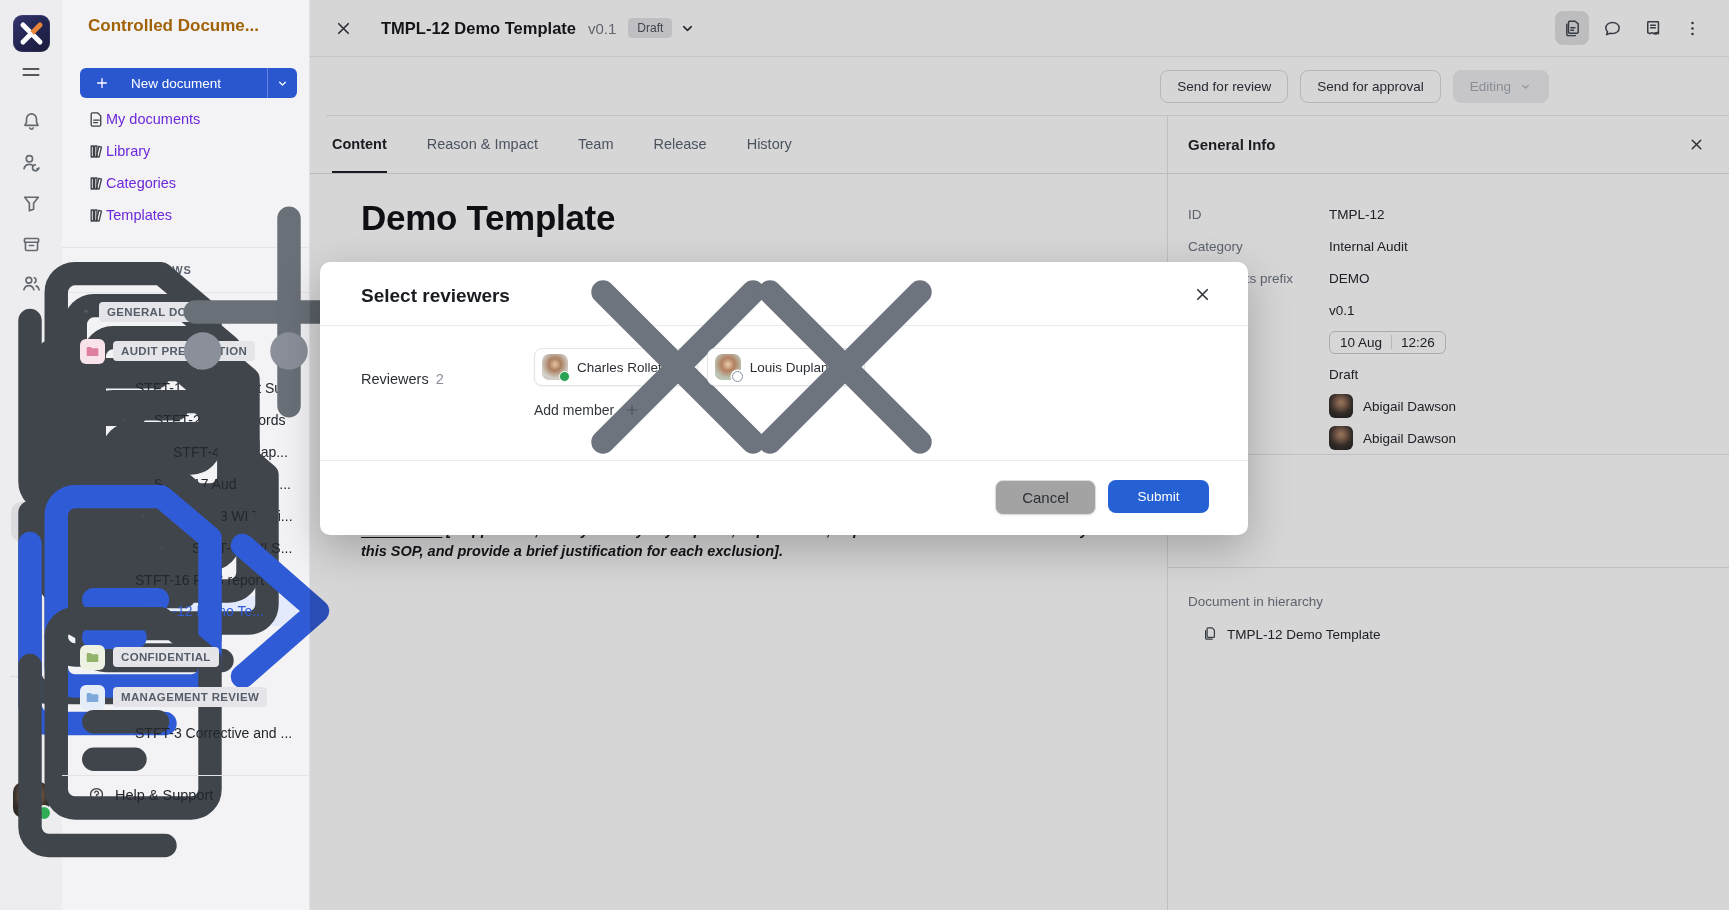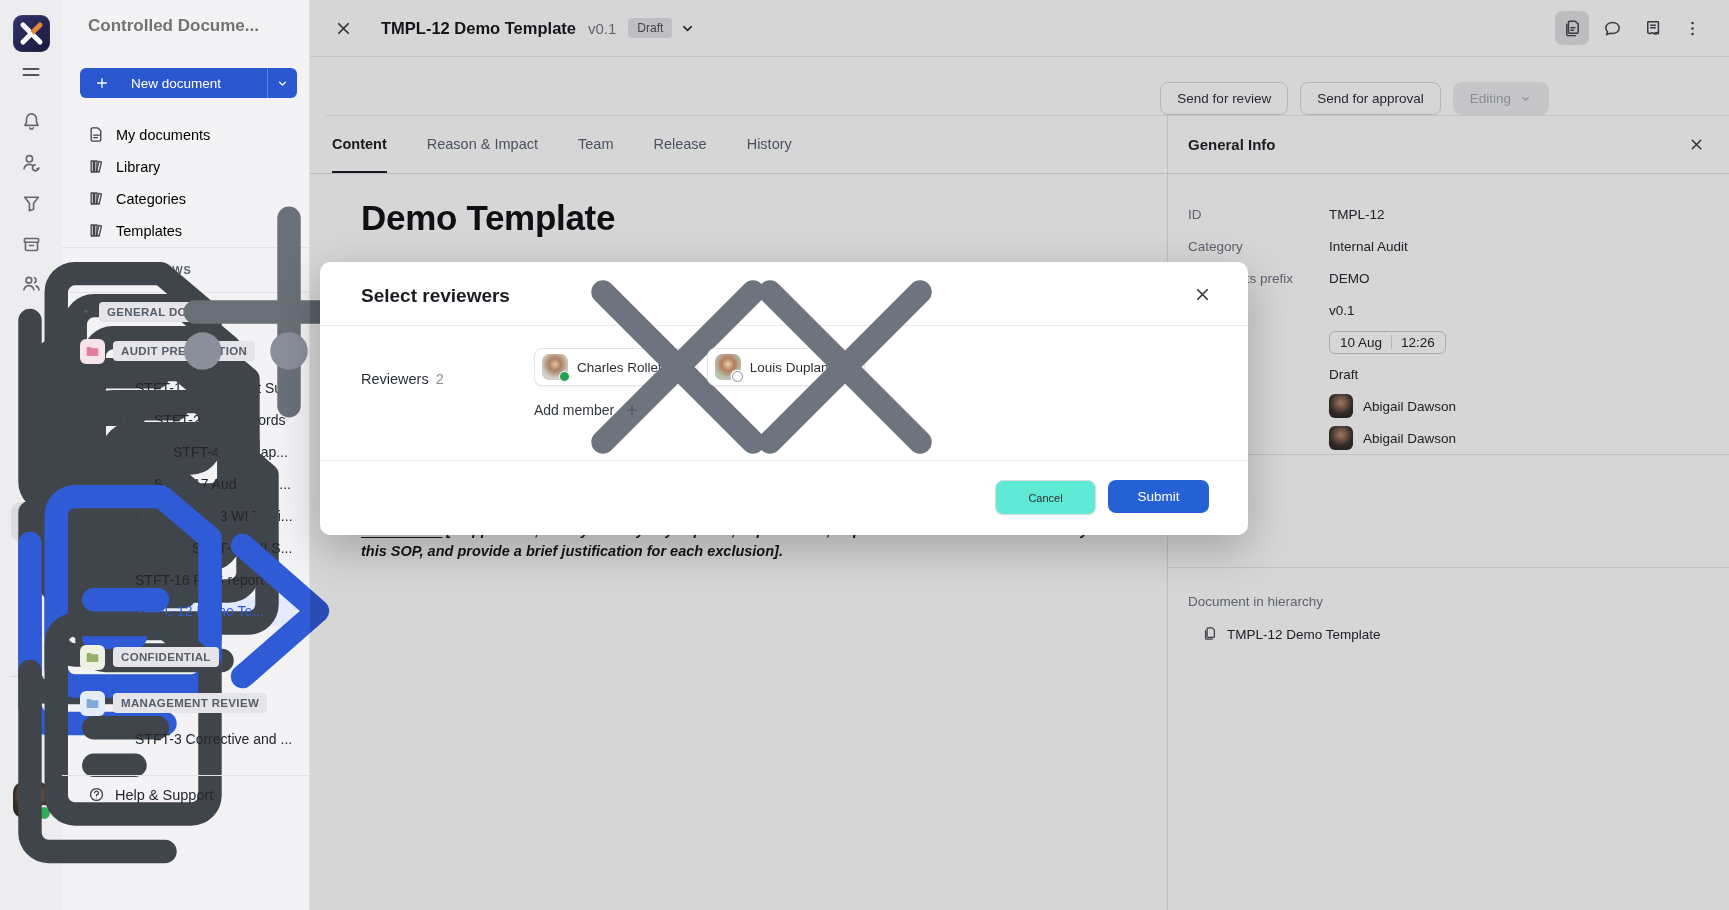--- a/index.html
+++ b/index.html
@@ -17,29 +17,29 @@
   .rail-btn{position:absolute;left:11px;width:40px;height:40px;border-radius:10px;display:flex;align-items:center;justify-content:center;color:#64686f;}
   .rail-btn .ic{width:21px;height:21px;}
   .rail-btn.active{background:#dcdce0;color:#26282c;}
   .rail-div{position:absolute;left:10px;width:42px;height:1px;background:#d8d8db;}
   .rail-avatar{position:absolute;left:13px;top:782px;width:36px;height:36px;border-radius:10px;}
   .av-dark{background:radial-gradient(circle at 50% 36%,#b78c6b 0%,#8a6750 24%,#38302b 58%,#23201d 100%);}
   .dot-green{position:absolute;right:-3px;bottom:-3px;width:12px;height:12px;border-radius:50%;background:#2fae57;border:2px solid #ededef;}
 
   
   #sidebar{position:absolute;left:62px;top:0;bottom:0;width:247px;background:#f3f3f5;border-right:1px solid #e1e1e4;z-index:3;}
-  .sb-title{position:absolute;left:26px;top:16px;font-size:17px;font-weight:700;color:#737373;white-space:nowrap;}
+  .sb-title{position:absolute;left:26px;top:16px;font-size:17px;font-weight:700;color:#a16207;white-space:nowrap;}
   .btn-new{position:absolute;left:18px;top:68px;width:217px;height:30px;border-radius:6px;background:#2a57d0;color:#fff;display:flex;align-items:center;font-size:13.5px;}
   .bn-main{flex:1;display:flex;align-items:center;gap:22px;padding-left:15px;height:100%;}
   .bn-main .ic{width:14px;height:14px;}
   .bn-sep{width:1px;height:30px;background:rgba(255,255,255,.28);}
   .bn-caret{width:29px;height:100%;display:flex;align-items:center;justify-content:center;}
   .bn-caret .ic{width:13px;height:13px;}
   .sb-nav{position:absolute;left:0;top:111px;width:100%;}
-  .nav-item{height:32px;display:flex;align-items:flex-end;gap:11px;padding-left:26px;font-size:14.5px;color:#000000;}
+  .nav-item{height:32px;display:flex;align-items:flex-start;gap:1px;padding-left:26px;font-size:14.5px;color:#6d28d9;}
   .nav-item .ic{width:17px;height:17px;color:#3c4046;}
   .sb-div{position:absolute;left:0;width:100%;height:1px;background:#e4e4e7;}
   .sb-sec{position:absolute;left:26px;top:264px;font-size:11px;font-weight:700;letter-spacing:.08em;color:#5b6470;}
   #sb-rows{position:absolute;left:0;top:299px;width:100%;}
   .row{display:flex;align-items:center;position:relative;}
   .row-h26{height:26px;margin-left:18px;margin-right:12px;}
   .pill{background:#e5e5e9;border-radius:4px;padding:4px 8px;font-size:11.5px;font-weight:700;letter-spacing:.03em;color:#555d68;white-space:nowrap;}
   .view-caret{width:12px;height:12px;color:#5b6068;margin-right:7px;}
   .row-plus{margin-left:auto;width:16px;height:16px;color:#6a7078;}
   .row-dots{margin-left:auto;width:16px;height:16px;color:#8a8f99;}
@@ -59,21 +59,21 @@
   .m-header{height:56px;border-bottom:1px solid #ebebee;display:flex;align-items:center;padding:0 20px 0 24px;}
   .m-close{width:19px;height:19px;color:#33373d;margin-right:28px;}
   .m-title{font-size:16.5px;font-weight:700;color:#15171b;}
   .m-version{font-size:15px;color:#71777f;margin-left:12px;}
   .m-badge{margin-left:12px;background:#e4e4e7;border-radius:4px;padding:3px 9px;font-size:12px;color:#4b5057;}
   .m-caret{width:15px;height:15px;color:#2b2f35;margin-left:8px;}
   .m-icons{margin-left:auto;display:flex;gap:6px;align-items:center;}
   .m-iconbtn{width:34px;height:34px;border-radius:8px;display:flex;align-items:center;justify-content:center;color:#3f444b;}
   .m-iconbtn .ic{width:19px;height:19px;}
   .m-iconbtn.active{background:#e1e1e4;}
-  .m-toolbar{height:58px;border-bottom:1px solid #e9e9ec;display:flex;align-items:flex-end;justify-content:flex-end;gap:12px;padding-right:180px;margin-left:16px;}
+  .m-toolbar{height:58px;border-bottom:1px solid #e9e9ec;display:flex;align-items:center;justify-content:flex-end;gap:12px;padding-right:180px;margin-left:16px;}
   .btn{height:31px;padding:0 16px;border:1px solid #d9d9dd;border-radius:8px;background:#fff;font-size:13.5px;color:#2c3138;display:flex;align-items:center;gap:8px;}
   .btn.disabled{background:#ececef;border-color:#ececef;color:#a3a8b0;}
   .btn .ic{width:13px;height:13px;}
   .m-body{position:absolute;left:0;right:0;top:115px;bottom:0;display:flex;}
   .doc-col{width:857px;border-right:1px solid #e4e4e7;position:relative;}
   .tabs{height:58px;border-bottom:1px solid #dfdfe2;display:flex;align-items:stretch;padding-left:22px;gap:40px;}
   .tab{display:flex;align-items:center;font-size:14.5px;color:#596270;}
   .tab.active{color:#1b1e23;font-weight:700;box-shadow:inset 0 -2px 0 #1b1e23;}
   .doc-h1{margin:24px 0 0 51px;font-size:35px;font-weight:700;letter-spacing:-.3px;color:#101215;}
   .excl{position:absolute;left:51px;font-size:14.5px;font-weight:700;font-style:italic;color:#16181c;white-space:nowrap;}
@@ -111,21 +111,21 @@
   .av-m{background:radial-gradient(circle at 50% 40%,#e6c5a2 0%,#a97f60 30%,#d4d0ca 68%,#c6c2bc 100%);}
   .av-l{background:radial-gradient(circle at 50% 40%,#eccfab 0%,#b27f5f 32%,#bcc6b6 70%,#b1bcab 100%);}
   .chip-dot{position:absolute;right:-2px;bottom:-2px;width:9px;height:9px;border-radius:50%;}
   .chip-dot.online{background:#27a353;border:1.5px solid #fff;}
   .chip-dot.offline{background:#fff;border:1.5px solid #8791a5;box-shadow:0 0 0 1.5px #fff;}
   .chip-name{font-size:13.5px;color:#2b3036;white-space:nowrap;}
   .chip-x{width:14px;height:14px;color:#6e747e;}
   .add-member{position:absolute;left:214px;top:140px;display:flex;align-items:center;gap:11px;font-size:14px;color:#33383f;}
   .add-member .ic{width:14px;height:14px;color:#4c5159;}
   .mo-cancel{position:absolute;right:152px;top:218px;width:99px;height:33px;border:1px solid #dcdcdf;border-radius:8px;
-             background:#5eead4;display:flex;align-items:center;justify-content:center;font-size:11px;color:#2b3036;
+             background:#a3a3a3;display:flex;align-items:center;justify-content:center;font-size:15px;color:#2b3036;
              box-shadow:0 1px 2px rgba(20,20,25,.05);}
   .mo-submit{position:absolute;right:39px;top:218px;width:101px;height:33px;border-radius:8px;background:#2560d4;
              display:flex;align-items:center;justify-content:center;font-size:13.5px;color:#fff;}
 </style>
 </head>
 <body>
 
 <div id="app">
 
   <div id="rail">
@@ -522,21 +522,21 @@
         <div class="row row-h26" style="margin-top: 18px;">
           <span class="folder-chip" style="background: rgb(237, 242, 226); color: rgb(147, 178, 106);">
             <span class="ic ">
               <svg viewBox="0 0 16 16" fill="none" stroke="currentColor" stroke-width="1.25" stroke-linecap="round" stroke-linejoin="round">
                 <path d="M1.8 4.3c0-.7.5-1.2 1.2-1.2h2.9l1.4 1.4h5.7c.7 0 1.2.5 1.2 1.2v5.9c0 .7-.5 1.2-1.2 1.2H3c-.7 0-1.2-.5-1.2-1.2z" fill="currentColor" stroke="none"></path>
               </svg>
             </span>
           </span>
           <span class="pill">CONFIDENTIAL</span>
         </div>
-        <div class="row row-h26" style="margin-top: 20px; text-align: right;">
+        <div class="row row-h26" style="margin-top: 14px; text-align: right;">
           <span class="folder-chip" style="background: rgb(228, 237, 248); color: rgb(127, 169, 218);">
             <span class="ic ">
               <svg viewBox="0 0 16 16" fill="none" stroke="currentColor" stroke-width="1.25" stroke-linecap="round" stroke-linejoin="round">
                 <path d="M1.8 4.3c0-.7.5-1.2 1.2-1.2h2.9l1.4 1.4h5.7c.7 0 1.2.5 1.2 1.2v5.9c0 .7-.5 1.2-1.2 1.2H3c-.7 0-1.2-.5-1.2-1.2z" fill="currentColor" stroke="none"></path>
               </svg>
             </span>
           </span>
           <span class="pill">MANAGEMENT REVIEW</span>
         </div>
         <div class="tree-row" style="padding-left: 36px; margin-top: 7px;">

